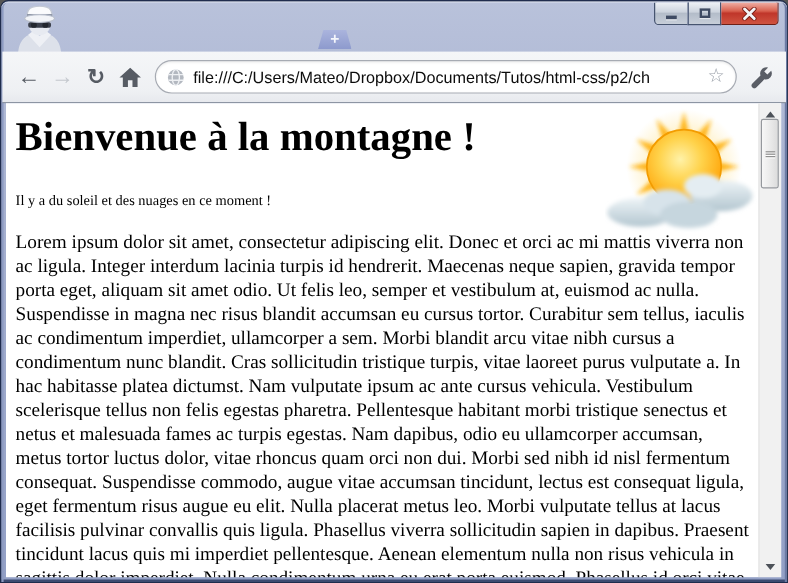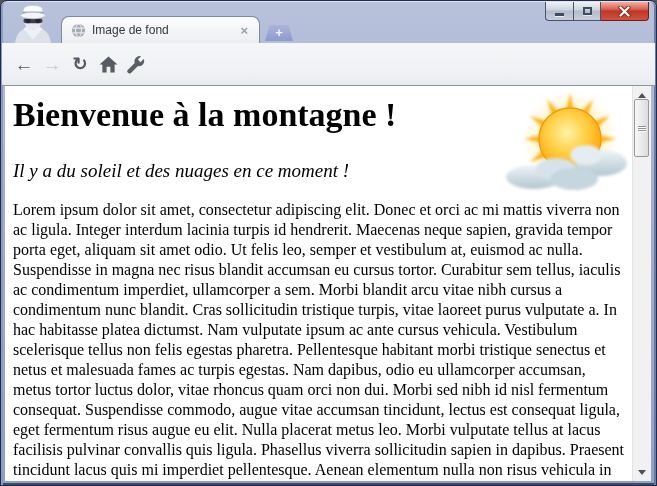--- a/index.html
+++ b/index.html
@@ -77,21 +77,21 @@
     position:absolute; top:85px; left:4px; right:5px; bottom:4px;
     background:#fff; overflow:hidden;
   }
   .page {
     position:absolute; top:0; left:0; right:19px; bottom:0; overflow:hidden;
     font-family:"Liberation Serif", serif; color:#000;
   }
   .sun-art { position:absolute; top:1px; right:1px; width:127px; height:109px; }
   .page-inner { position:relative; padding:0 8px; }
   .page h1 { font-size:34px; font-weight:bold; margin:9px 0 26px 0; line-height:1.15; }
-  .page .sub { font-size:19px; margin:0 0 18px 0;font-style:italic; }
+  .page .sub { font-size:12px; margin:0 0 18px 0; }
   .page .lorem { font-size:16px; line-height:20px; text-align:left; }
 
   
   .scrollbar {
     position:absolute; top:0; right:0; bottom:0; width:19px;
     background:#f1f1f1; border-left:1px solid #e3e3e3;
   }
   .sb-up, .sb-down { position:absolute; left:0; width:100%; height:16px; display:flex; align-items:center; justify-content:center; }
   .sb-up { top:1px; } .sb-down { bottom:1px; }
   .tri-up { width:0; height:0; border-left:4px solid transparent; border-right:4px solid transparent; border-bottom:5px solid #4d5259; }
@@ -117,29 +117,20 @@
       <path d="M14,26 L24,37 L34,26 L30,23 L24,27 L18,23 Z" fill="#eef0f5"></path>
       <circle cx="24" cy="17" r="9.5" fill="#e7eaf1"></circle>
       <rect x="14" y="15" width="20" height="5" rx="2.5" fill="#3a3f4b"></rect>
       <circle cx="19" cy="17.5" r="2.6" fill="#23272f"></circle>
       <circle cx="29" cy="17.5" r="2.6" fill="#23272f"></circle>
       <path d="M13,11 Q13,3 18,2 Q24,0.5 30,2 Q35,3 35,11 Z" fill="#fafbfd" stroke="#c2c8d3" stroke-width="1"></path>
       <rect x="13" y="8" width="22" height="3.4" fill="#9098a8"></rect>
       <ellipse cx="24" cy="12" rx="13" ry="3.4" fill="#f2f4f8" stroke="#b9bfcc" stroke-width="1"></ellipse>
     </svg>
 
-    <div class="tab">
-      <svg width="15" height="15" viewBox="0 0 16 16">
-        <circle cx="8" cy="8" r="7" fill="#a5abb5"></circle>
-        <ellipse cx="8" cy="8" rx="3.2" ry="7" fill="none" stroke="#e8eaee" stroke-width="1.2"></ellipse>
-        <path d="M1.5,5.5 H14.5 M1.5,10.5 H14.5" stroke="#e8eaee" stroke-width="1.2" fill="none"></path>
-      </svg>
-      <span class="tab-title">Image de fond</span>
-      <span class="tab-close">×</span>
-    </div>
 
     <div class="new-tab">+</div>
 
     <div class="win-controls">
       <div class="win-btn min">
           <div class="glyph-min"></div>
         </div>
       <div class="win-btn max">
           <div class="glyph-max"></div>
         </div>
@@ -155,20 +146,29 @@
   <div class="toolbar">
     <div class="nav-btn">←</div>
     <div class="nav-btn disabled">→</div>
     <div class="nav-btn reload">↻</div>
     <div class="home-btn">
       <svg width="19" height="17" viewBox="0 0 20 18">
         <path d="M10,0.5 L19.5,9 H16.5 V17.5 H12 V11.5 H8 V17.5 H3.5 V9 H0.5 Z" fill="#575c64"></path>
       </svg>
     </div>
 
+    <div class="address-bar">
+      <svg width="15" height="15" viewBox="0 0 16 16">
+        <circle cx="8" cy="8" r="7" fill="#b3b8c0"></circle>
+        <ellipse cx="8" cy="8" rx="3.2" ry="7" fill="none" stroke="#eef0f3" stroke-width="1.2"></ellipse>
+        <path d="M1.5,5.5 H14.5 M1.5,10.5 H14.5" stroke="#eef0f3" stroke-width="1.2" fill="none"></path>
+      </svg>
+      <span class="url-text">file:///C:/Users/Mateo/Dropbox/Documents/Tutos/html-css/p2/ch</span>
+      <span class="star">☆</span>
+    </div>
 
     <div class="wrench">
       <svg width="19" height="19" viewBox="0 0 20 20">
         <path d="M18.6,4.1 L15.2,7.5 L12.5,4.8 L15.9,1.4 A5.4,5.4 0 0 0 9.2,8.3 L2.1,15.4 A2.4,2.4 0 0 0 5.5,18.8 L12.6,11.7 A5.4,5.4 0 0 0 18.6,4.1 Z" fill="#5a5e66"></path>
       </svg>
     </div>
   </div>
 
   <div class="content">
     <div class="page">

